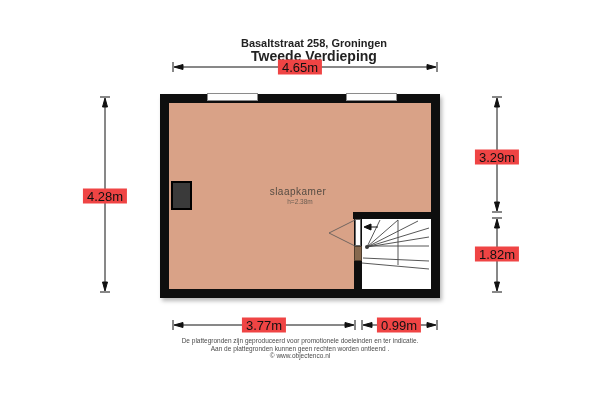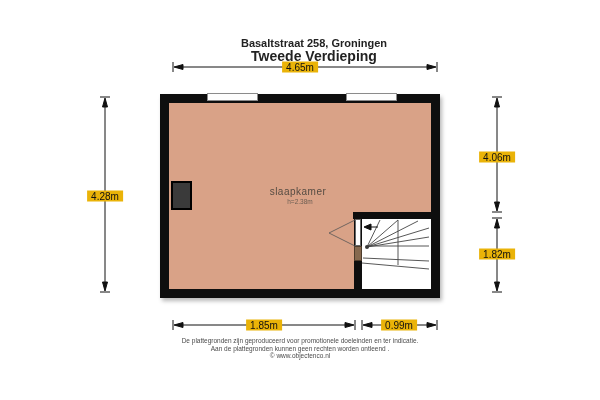--- a/index.html
+++ b/index.html
@@ -37,22 +37,22 @@
   .door-block{
     position:absolute;left:354px;top:246px;width:8px;height:15px;
     background:var(--door-block,#86694f);border:1px solid #4e3c2c;box-sizing:border-box;
   }
   
   .room-label{position:absolute;left:169px;top:186px;width:258px;text-align:center;
     font-size:10px;letter-spacing:0.5px;color:#554b42;}
   .room-height{position:absolute;left:169px;top:198px;width:262px;text-align:center;
     font-size:6.5px;color:#6b5d52;}
   .dim-label{
-    position:absolute;transform:translate(-50%,-50%);background:#eab308;
-    padding:0 4px;font-size:10px;color:#111;white-space:nowrap;
+    position:absolute;transform:translate(-50%,-50%);background:#ef4444;
+    padding:0 4px;font-size:13px;color:#111;white-space:nowrap;
   }
   svg.lines{position:absolute;left:0;top:0;pointer-events:none;}
   
   .footer{position:absolute;left:0;right:0;top:337px;text-align:center;
     font-size:6.5px;line-height:7.5px;color:#4a4a4a;}
 </style>
 </head>
 <body>
 
 <div class="page">
@@ -131,23 +131,23 @@
     </g>
 
     <g stroke="#111" stroke-width="1" fill="#111">
       <path d="M378,227 H368" fill="none"></path>
       <polygon points="364,227 371,224 371,230"></polygon>
     </g>
   </svg>
 
   <div class="dim-label" style="left:300px;top:67px;">4.65m</div>
   <div class="dim-label" style="left:105px;top:196px;">4.28m</div>
-  <div class="dim-label" style="left:497px;top:157px;">4.06m</div>
+  <div class="dim-label" style="left:497px;top:157px;">3.29m</div>
   <div class="dim-label" style="left:497px;top:254px;">1.82m</div>
-  <div class="dim-label" style="left:264px;top:325px;">1.85m</div>
+  <div class="dim-label" style="left:264px;top:325px;">3.77m</div>
   <div class="dim-label" style="left:399px;top:325px;">0.99m</div>
 
   <div class="footer">
     <div>De plattegronden zijn geproduceerd voor promotionele doeleinden en ter indicatie.</div>
     <div>Aan de plattegronden kunnen geen rechten worden ontleend .</div>
     <div>© www.objectenco.nl</div>
   </div>
 
 </div>
 

